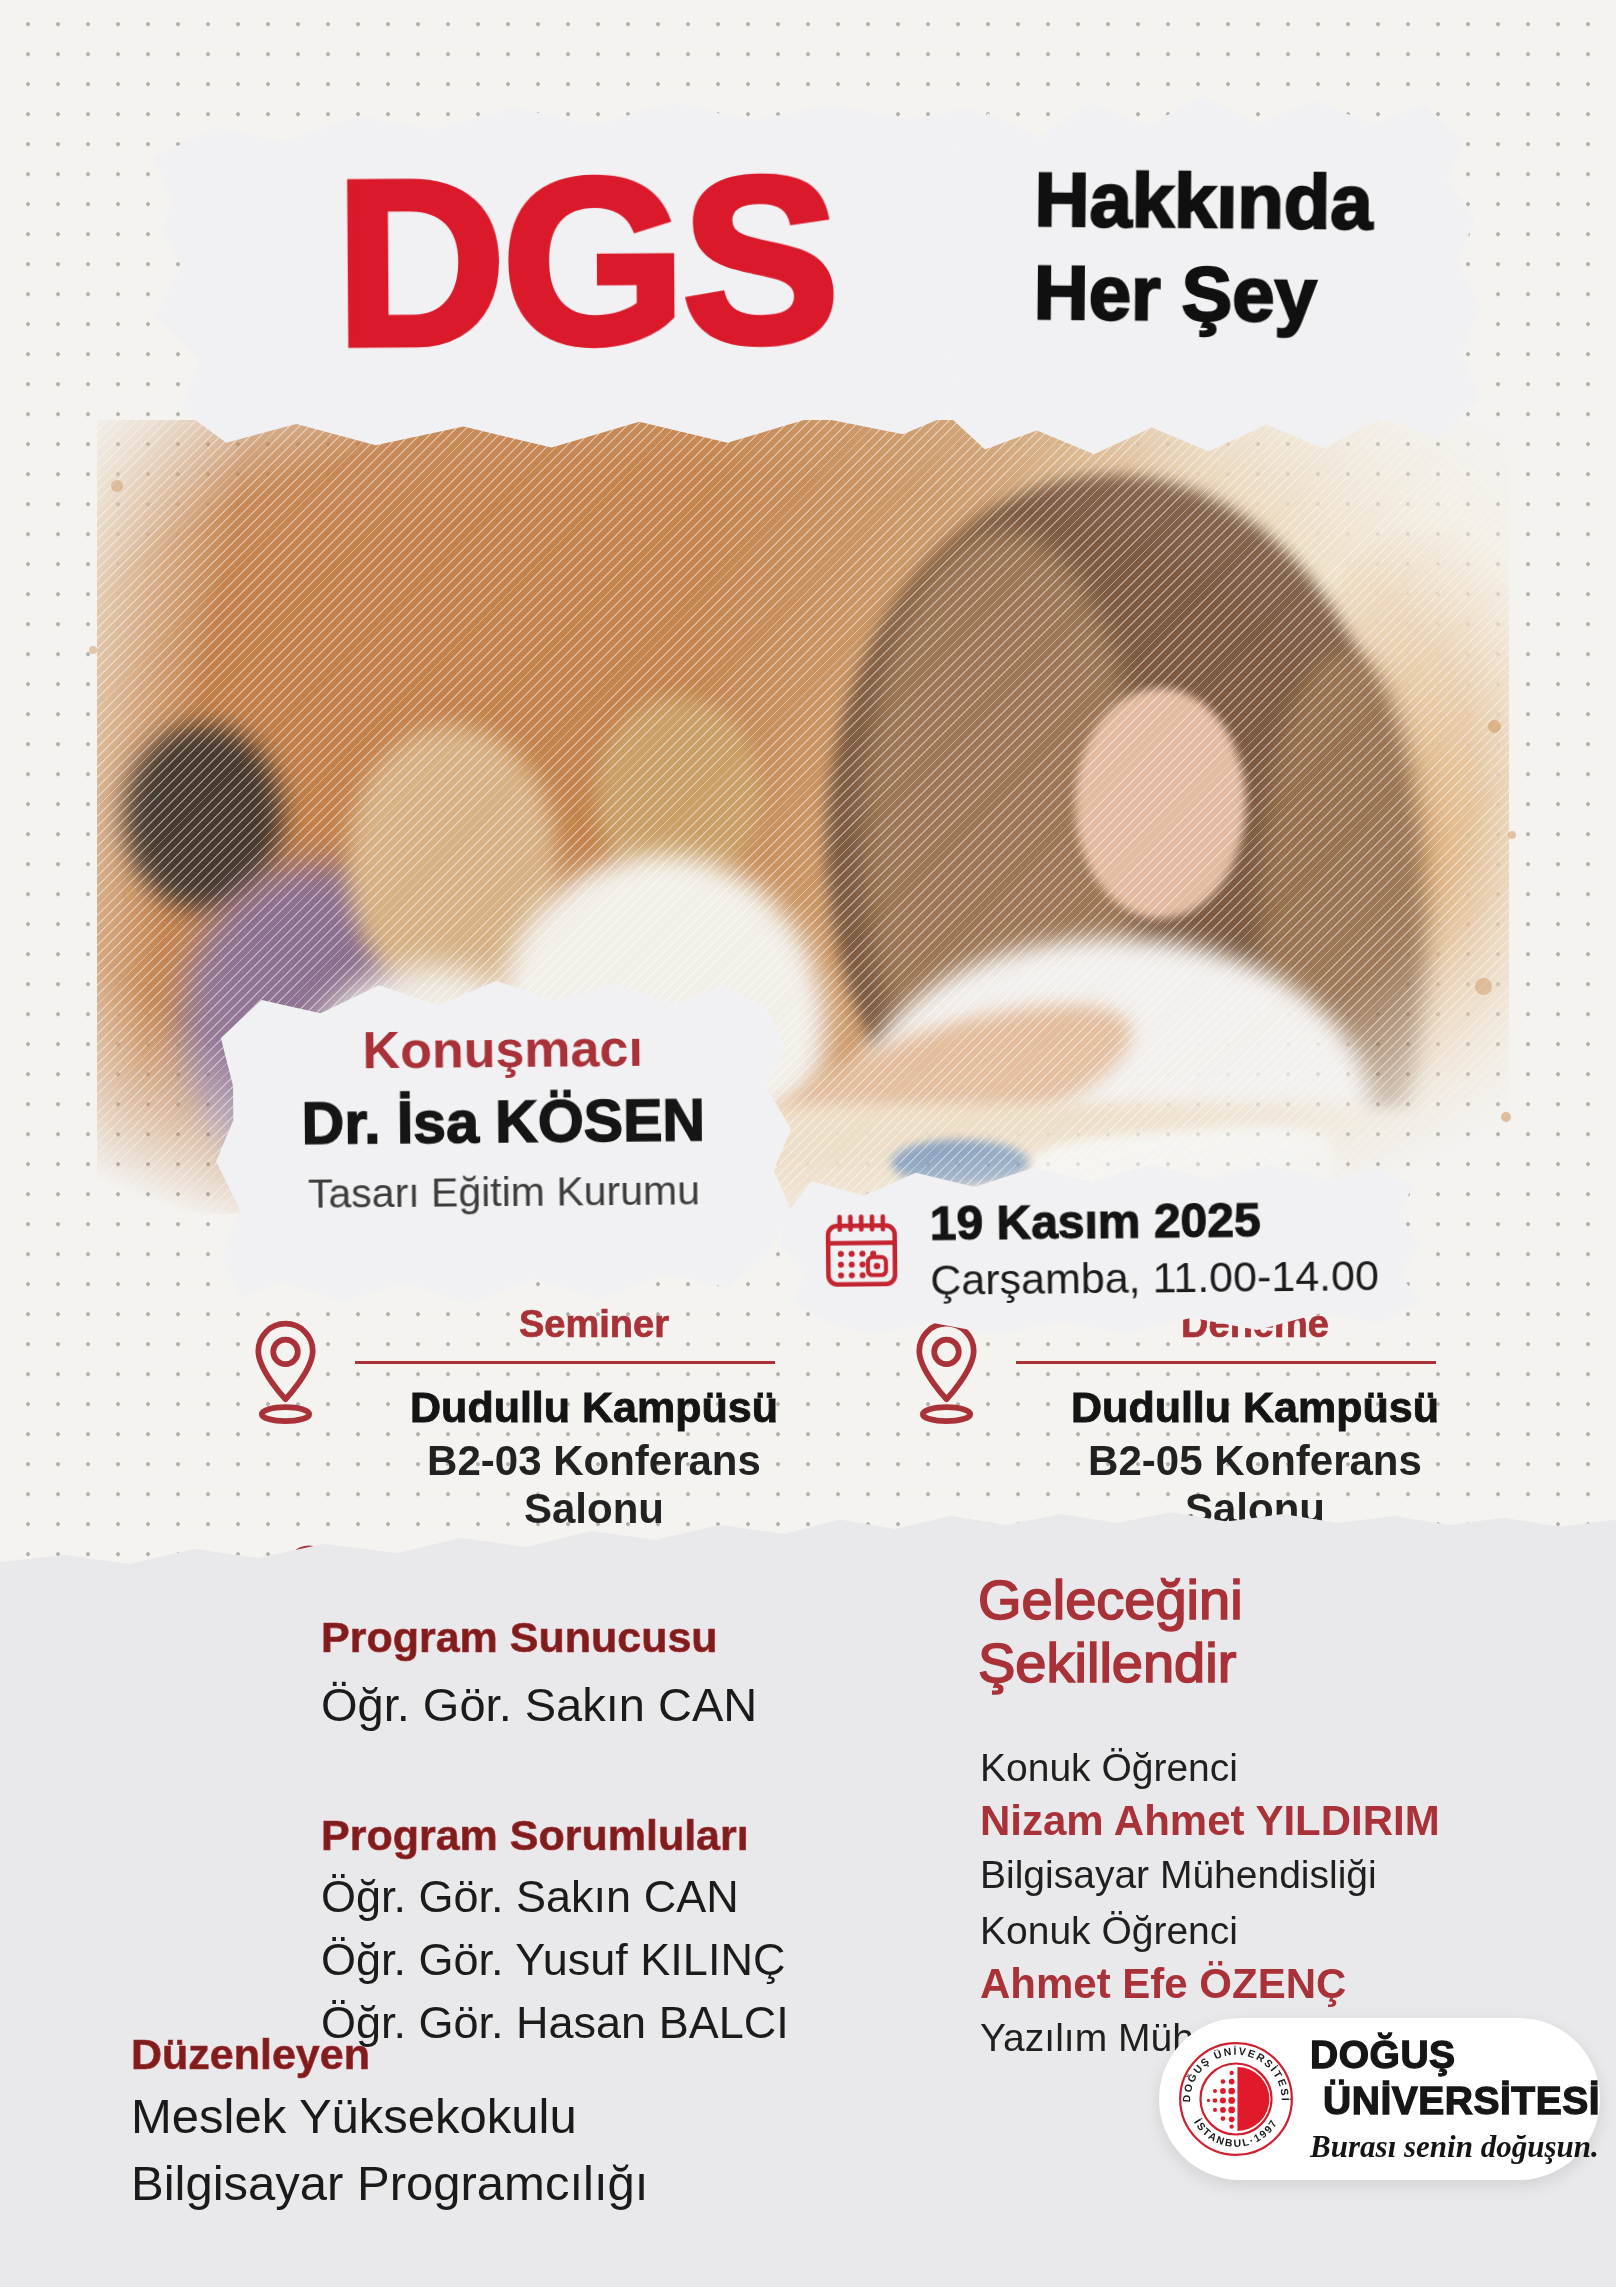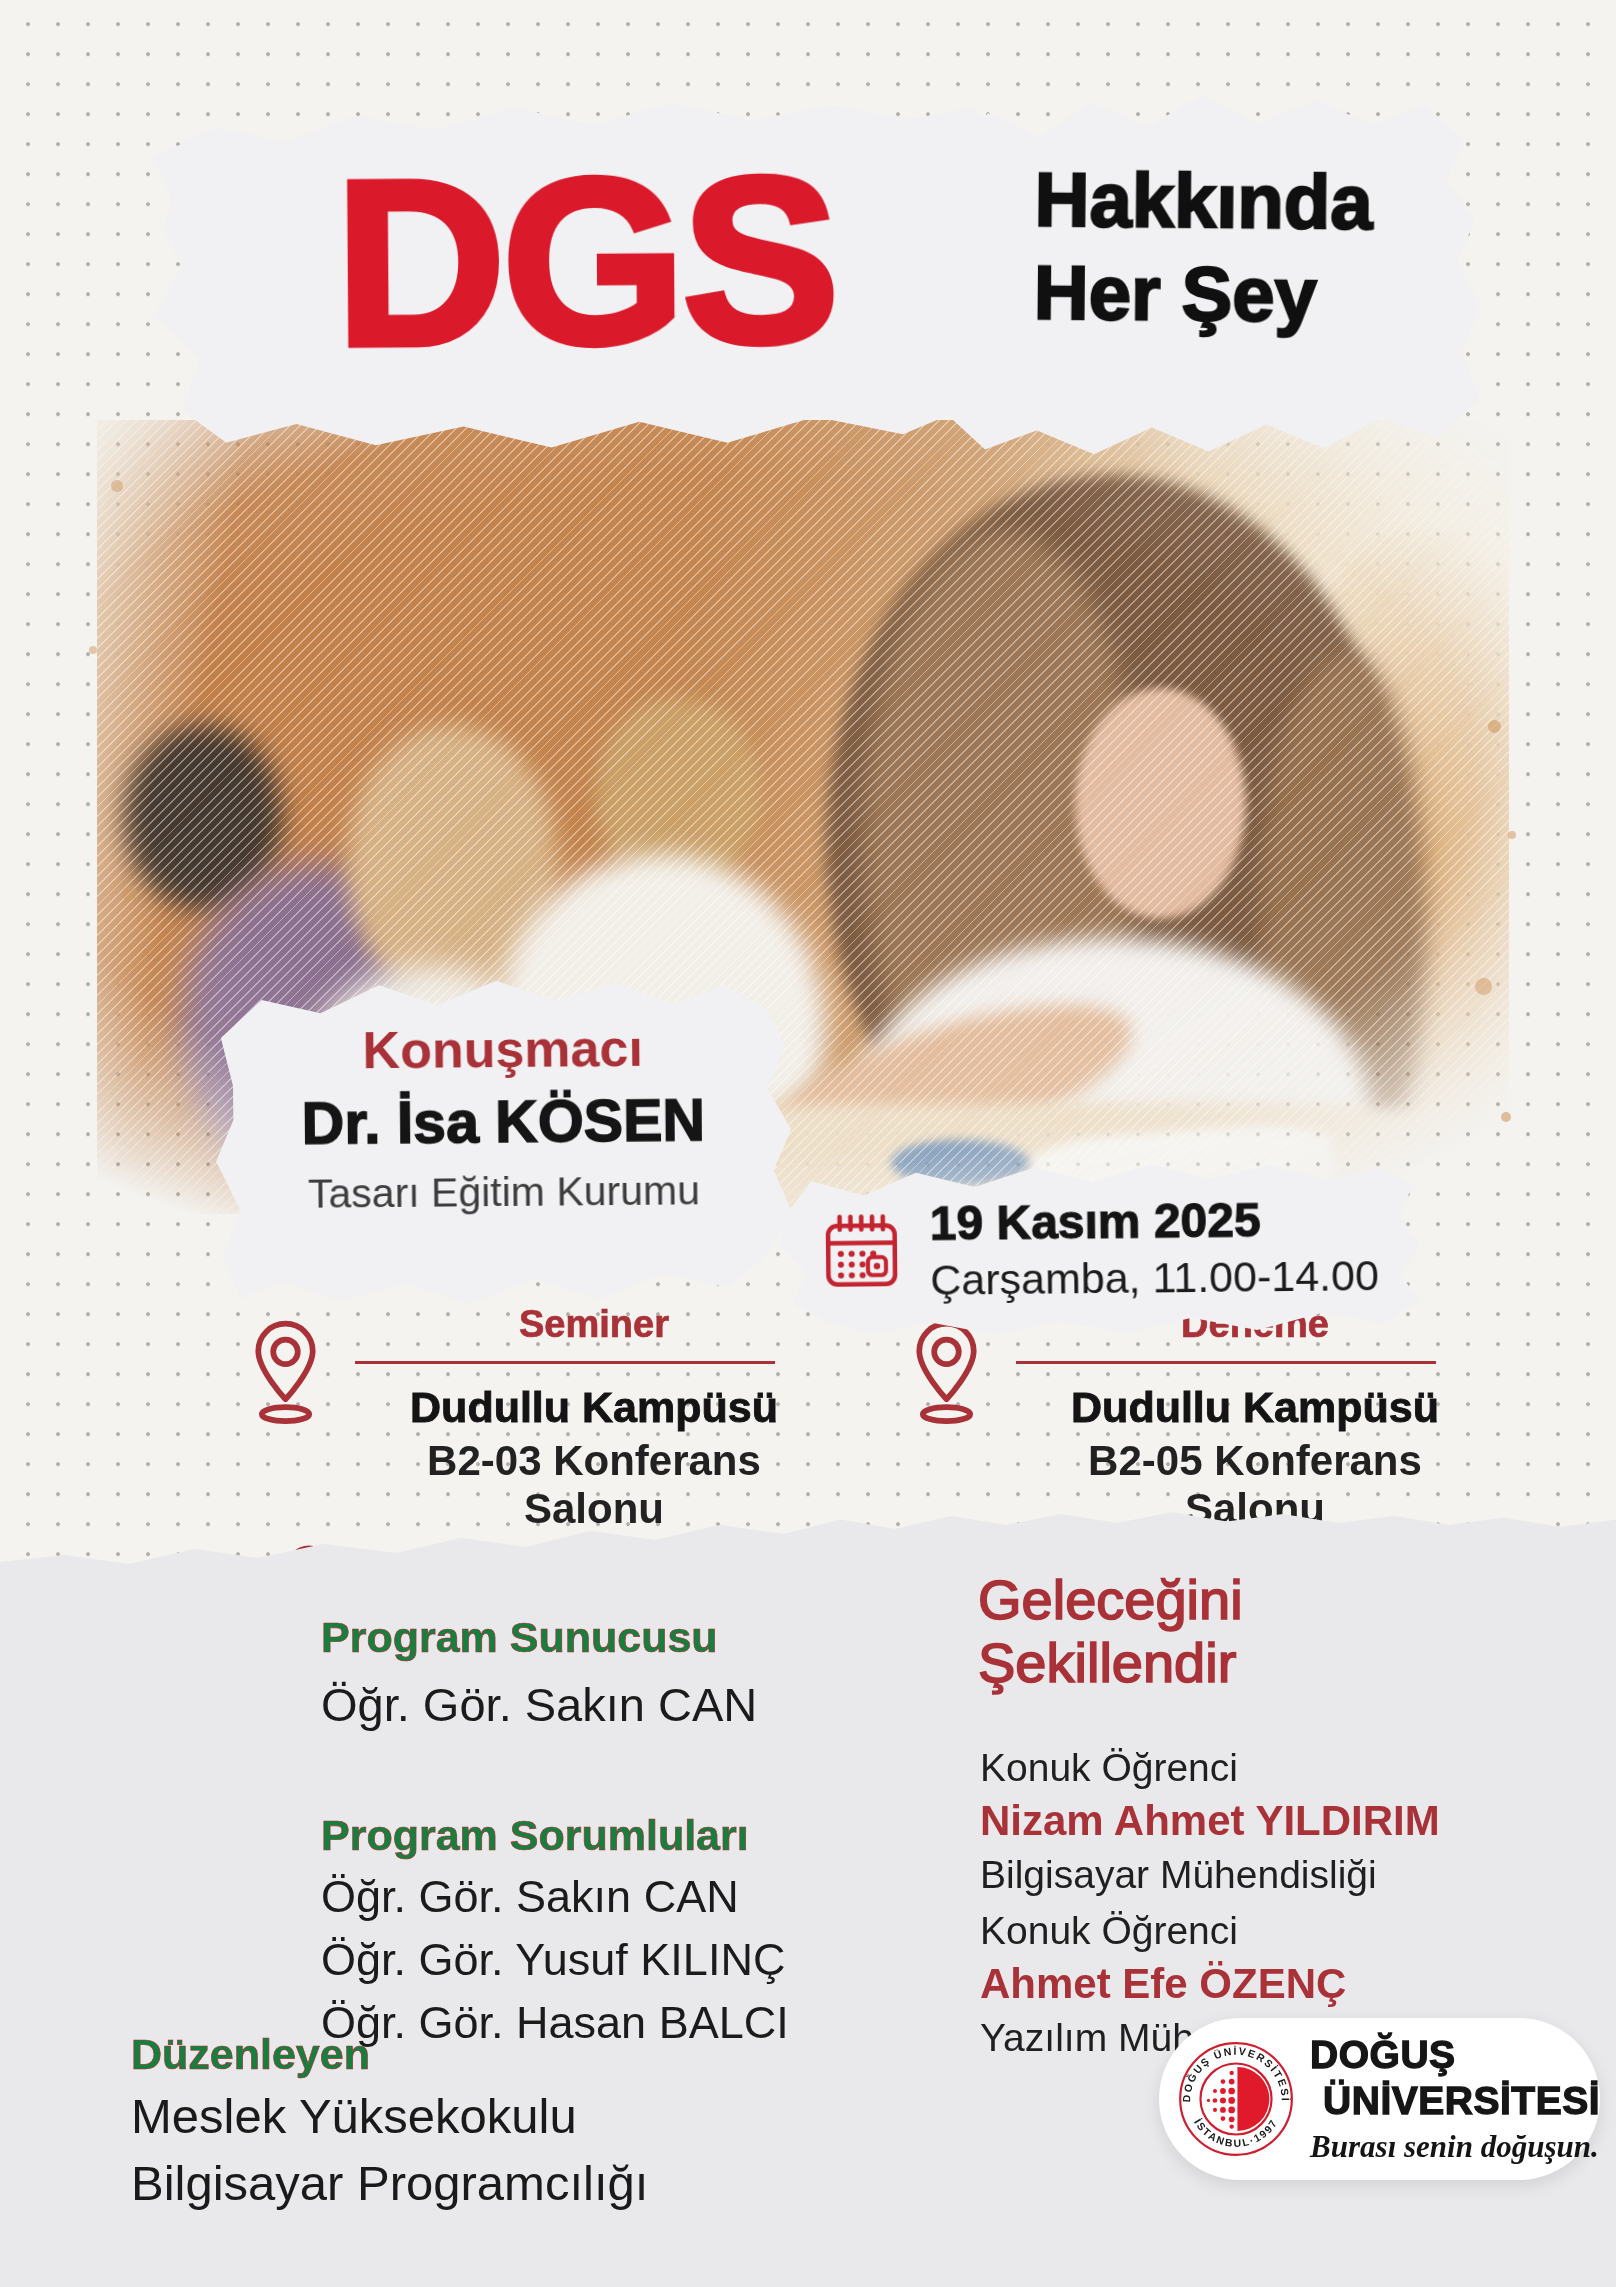--- a/index.html
+++ b/index.html
@@ -89,21 +89,21 @@
   .s-time  { font-size:42px; font-weight:400; color:#222; }
 
   
   .lower-bg { position:absolute; left:0; top:1503px; width:1617px; height:785px; z-index:5;
     background:#e9e9eb;
     filter:drop-shadow(0 -11px 14.8px rgba(50,50,50,.5));
     clip-path:polygon(0 59px,65px 52px,129px 61px,194px 46px,258px 55px,323px 41px,397px 50px,461px 35px,526px 44px,591px 28px,655px 37px,720px 22px,784px 31px,840px 16.6px,895px 26px,951px 13px,1006px 22px,1061px 11px,1117px 20px,1172px 9.2px,1227px 18.5px,1283px 11px,1338px 20px,1394px 13px,1449px 22px,1504px 14.8px,1560px 24px,1617px 16.6px,1617px 785px,0 785px); }
 
   .lower { position:absolute; inset:0; z-index:6; }
   .host { position:absolute; left:321px; top:1613px; }
-  .sec-label { font-size:43px; font-weight:700; color:#15803d; -webkit-text-stroke:0.7px #a93138; }
+  .sec-label { font-size:43px; font-weight:700; color:#7f1d1d; -webkit-text-stroke:0.7px #a93138; }
   .host .name { font-size:47px; font-weight:400; color:#1b1b1b; margin-top:14.8px; }
   .coordinators { position:absolute; left:321px; top:1811px; }
   .coordinators .name { font-size:45px; font-weight:400; color:#1b1b1b; margin-top:11px; }
   .cta { position:absolute; left:978px; top:1569px; font-size:56px; font-weight:400; line-height:1.12; color:#a93138;
     -webkit-text-stroke:1.7px #a93138; }
   .guest { position:absolute; left:980px; width:517px; }
   .guest.g1 { top:1746px; } .guest.g2 { top:1909px; }
   .guest .glabel { font-size:39px; color:#1f1f1f; }
   .guest .gname  { font-size:42px; font-weight:700; color:#a93138; margin-top:7.4px; }
   .guest .gdept  { font-size:39px; color:#1f1f1f; margin-top:7.4px; }

